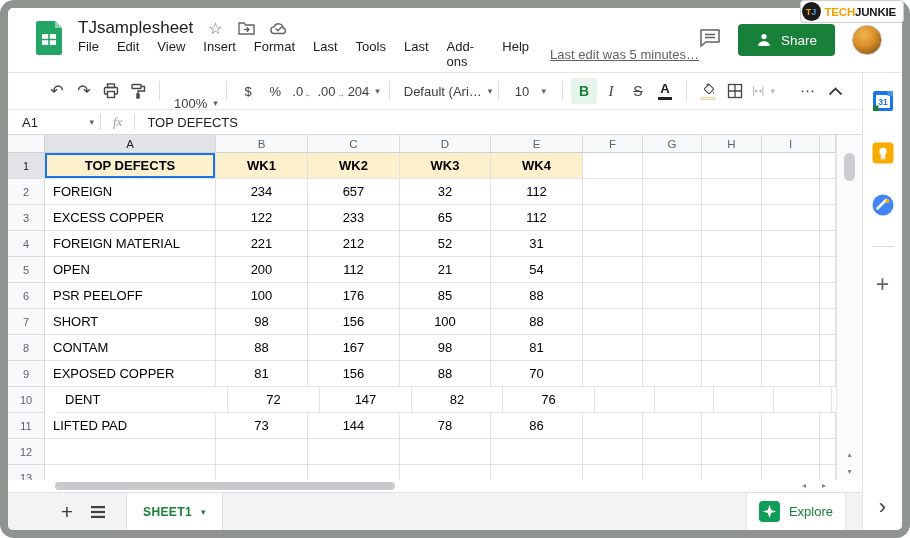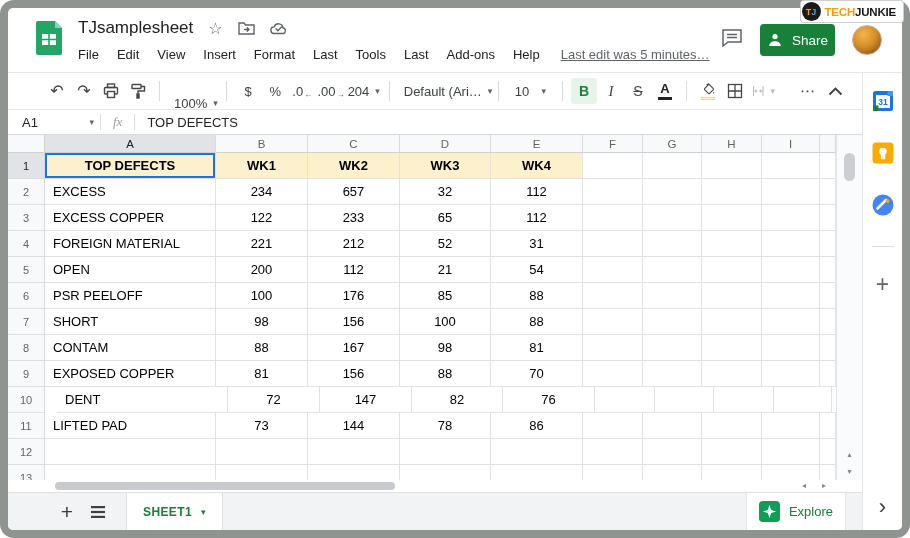--- a/index.html
+++ b/index.html
@@ -14,21 +14,21 @@
   .logo { flex:none; }
   .title-block { margin-left:16px; display:flex; flex-direction:column; justify-content:center; }
   .title-row { display:flex; align-items:center; height:28px; }
   .doc-title { font-size:17px; color:#202124; }
   .title-icon { margin-left:15px; color:#5f6368; font-size:16px; display:flex; align-items:center; }
   .menu-row { display:flex; align-items:center; height:24px; margin-left:-9px; }
   .menu-item { font-size:13px; color:#202124; padding:0 9px; cursor:default; }
   .last-edit { margin-left:12px; font-size:13px; color:#5f6368; text-decoration:underline; white-space:nowrap; }
   .top-right { margin-left:auto; display:flex; align-items:center; gap:17px; padding-right:20px; }
   .share-btn { display:flex; align-items:center; gap:9px; background:#188038; color:#fff;
-               height:32px; padding:0 7px; border-radius:4px; font-size:13.5px; }
+               height:32px; padding:0 18px; border-radius:4px; font-size:13.5px; }
   .avatar { width:30px; height:30px; border-radius:50%;
             background:radial-gradient(circle at 38% 30%, #f2b54e 0%, #d88f28 45%, #8a5a16 85%, #4c2f08 100%);
             border:1px solid #caa; }
 
   
   .watermark { position:absolute; top:1px; right:7px; z-index:50; display:flex; align-items:center;
                background:#fdfdfd; border-radius:3px; padding:1px 7px 1px 1px; height:21px;
                box-shadow:0 0 0 1px #cfcfcf; }
   .wm-circle { width:19px; height:19px; border-radius:50%; background:#1b1b1b; display:flex;
                align-items:center; justify-content:center; font-size:9px; font-weight:bold; margin-right:4px; }
@@ -315,21 +315,21 @@
                   <div class="cell hdr" style="width: 91px;">WK3</div>
                   <div class="cell hdr" style="width: 92px;">WK4</div>
                   <div class="cell" style="width: 60px;"></div>
                   <div class="cell" style="width: 59px;"></div>
                   <div class="cell" style="width: 60px;"></div>
                   <div class="cell" style="width: 58px;"></div>
                   <div class="cell" style="width: 16px;"></div>
                 </div>
                 <div class="grow">
                   <div class="rownum">2</div>
-                  <div class="cell left" style="width: 171px;">EXCESS</div>
+                  <div class="cell left" style="width: 171px;">FOREIGN</div>
                   <div class="cell" style="width: 92px;">234</div>
                   <div class="cell" style="width: 92px;">657</div>
                   <div class="cell" style="width: 91px;">32</div>
                   <div class="cell" style="width: 92px;">112</div>
                   <div class="cell" style="width: 60px;"></div>
                   <div class="cell" style="width: 59px;"></div>
                   <div class="cell" style="width: 60px;"></div>
                   <div class="cell" style="width: 58px;"></div>
                   <div class="cell" style="width: 16px;"></div>
                 </div>

